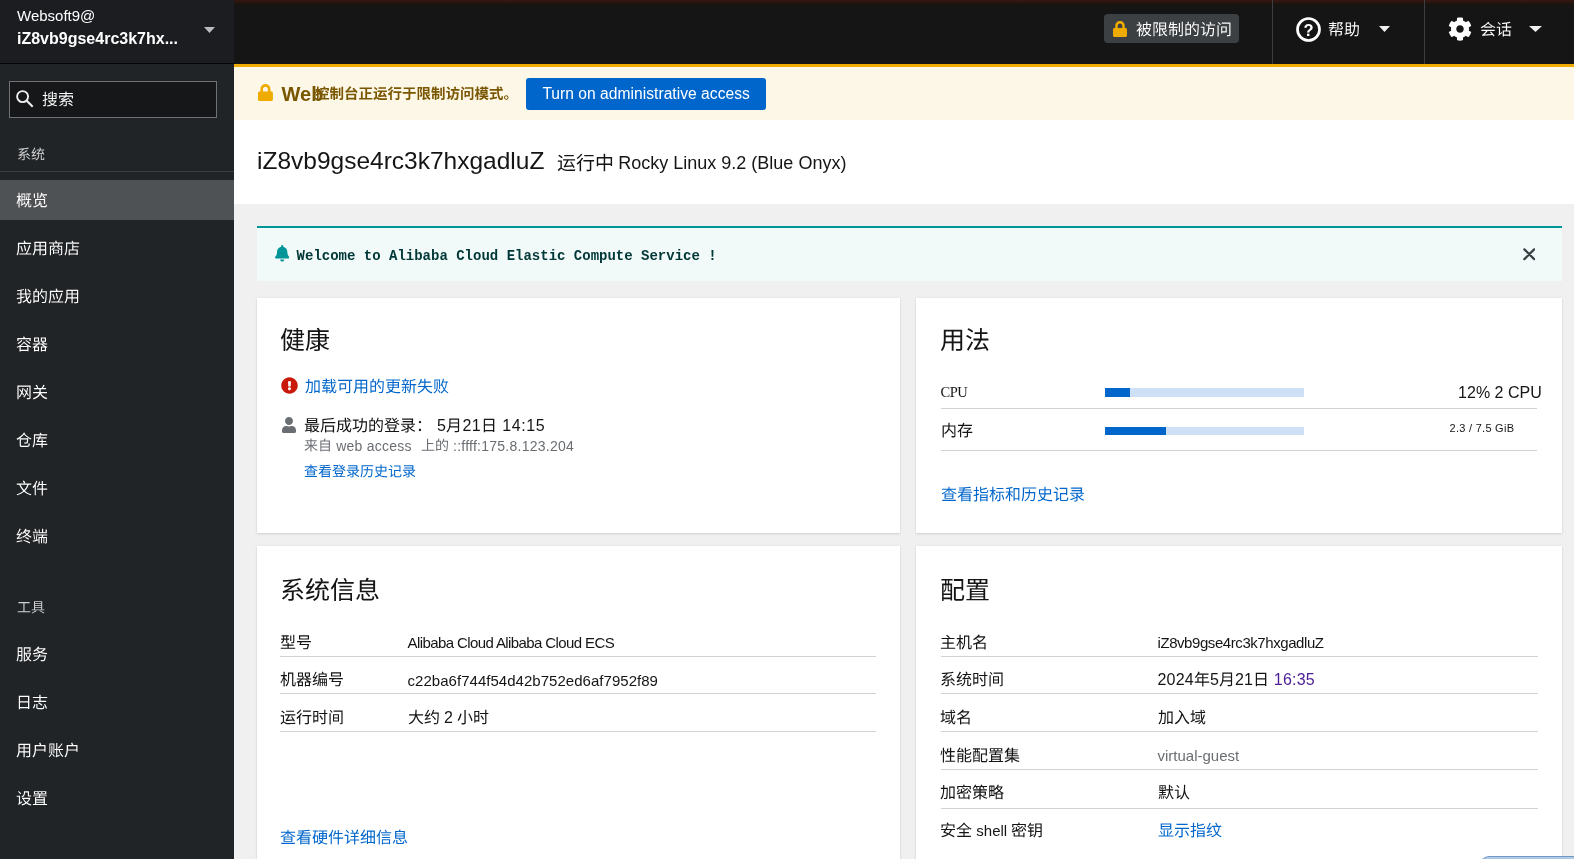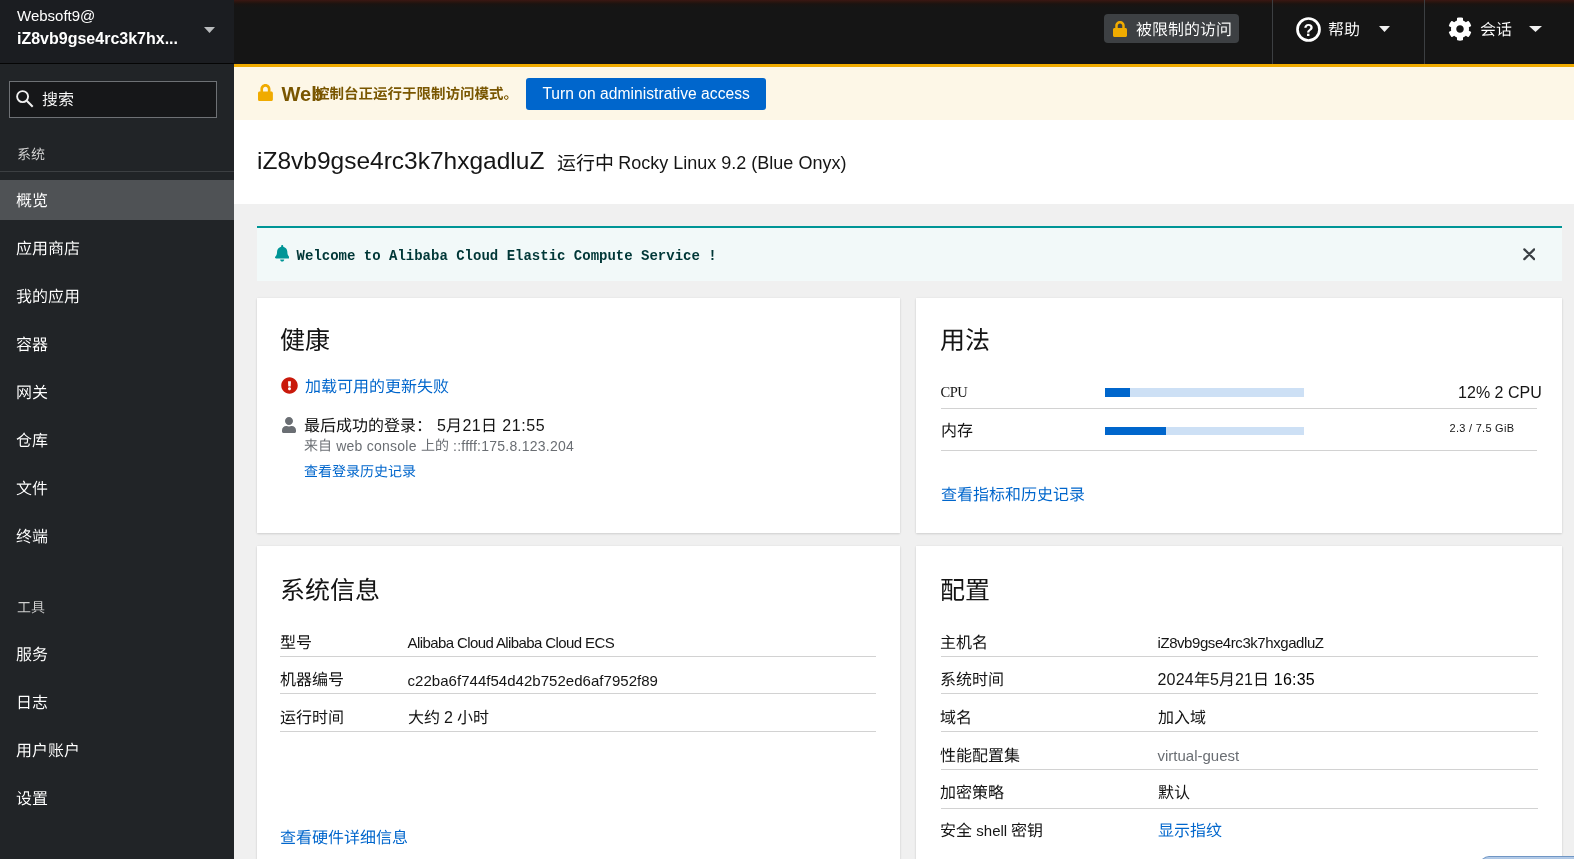--- a/index.html
+++ b/index.html
@@ -130,25 +130,25 @@
       <path d="M4 3.9H12V5.1H4ZM4 2H12V3.1H4ZM2.8 1.2V5.9H13.2V1.2ZM6.3 7.8V8.9H3.4V7.8ZM0.8 13.4 0.9 14.5 6.3 13.8V15.4H7.5V13.7L8.4 13.6V12.6L7.5 12.7V7.8H15.2V6.8H0.8V7.8H2.3V13.3ZM8.1 8.8V9.8H9.1L8.8 9.9C9.2 11.1 9.9 12.1 10.7 13C9.9 13.6 8.9 14.1 7.9 14.5C8.1 14.7 8.4 15.1 8.5 15.3C9.5 14.9 10.6 14.4 11.5 13.7C12.4 14.4 13.5 15 14.7 15.3C14.9 15 15.2 14.6 15.4 14.4C14.3 14.1 13.2 13.6 12.3 13C13.4 11.9 14.2 10.7 14.7 9.1L14 8.8L13.8 8.8ZM9.8 9.8H13.3C12.9 10.8 12.3 11.6 11.5 12.3C10.8 11.6 10.2 10.8 9.8 9.8ZM6.3 9.8V10.9H3.4V9.8ZM6.3 11.8V12.8L3.4 13.2V11.8Z M18.4 2.1V6.2C18.4 8.7 18.2 12.1 16.5 14.6C16.8 14.7 17.3 15.2 17.5 15.4C19.4 12.8 19.6 8.9 19.6 6.2H31.3V5.1H19.6V3.1C23.3 2.9 27.4 2.4 30.2 1.8L29.1 0.8C26.7 1.4 22.2 1.9 18.4 2.1ZM21 8.5V15.4H22.2V14.6H28.8V15.4H30.1V8.5ZM22.2 13.4V9.7H28.8V13.4Z M40.7 0.7C40.7 1.6 40.7 2.5 40.8 3.4H34V7.9C34 10 33.9 12.7 32.6 14.7C32.9 14.8 33.4 15.3 33.6 15.5C35.1 13.4 35.3 10.1 35.3 7.9V7.8H38.2C38.2 10.5 38.1 11.6 37.9 11.8C37.7 11.9 37.6 12 37.4 12C37.1 12 36.4 12 35.7 11.9C35.9 12.2 36 12.7 36 13C36.8 13.1 37.5 13.1 37.9 13C38.4 13 38.6 12.9 38.9 12.6C39.2 12.1 39.3 10.8 39.4 7.2C39.4 7 39.4 6.7 39.4 6.7H35.3V4.5H40.9C41.1 7.1 41.4 9.5 42 11.3C41 12.6 39.8 13.6 38.3 14.3C38.6 14.5 39 15 39.2 15.3C40.4 14.6 41.6 13.7 42.5 12.6C43.3 14.3 44.2 15.3 45.5 15.3C46.7 15.3 47.1 14.5 47.3 11.7C47 11.6 46.6 11.3 46.3 11.1C46.2 13.2 46 14 45.6 14C44.7 14 44 13.1 43.4 11.6C44.6 10 45.6 8.2 46.2 6.1L45 5.8C44.5 7.4 43.8 8.9 43 10.1C42.6 8.6 42.3 6.7 42.1 4.5H47.2V3.4H42C42 2.5 42 1.6 42 0.7ZM42.7 1.5C43.8 2 45 2.8 45.6 3.4L46.4 2.5C45.7 2 44.5 1.2 43.5 0.7Z M48.6 11.2 48.9 12.4C50.6 12 52.9 11.3 55.1 10.7L54.9 9.5L52.4 10.2V3.7H54.7V2.5H48.8V3.7H51.2V10.5C50.2 10.8 49.3 11 48.6 11.2ZM57.6 0.9C57.6 2.1 57.5 3.2 57.5 4.3H54.8V5.5H57.5C57.2 9.4 56.3 12.6 52.9 14.5C53.2 14.7 53.6 15.1 53.8 15.4C57.4 13.3 58.4 9.7 58.6 5.5H61.8C61.6 11.2 61.3 13.3 60.9 13.8C60.7 14.1 60.5 14.1 60.2 14.1C59.9 14.1 59 14.1 58 14C58.2 14.3 58.3 14.8 58.4 15.2C59.3 15.2 60.2 15.3 60.7 15.2C61.2 15.2 61.6 15 62 14.6C62.6 13.8 62.8 11.5 63 4.9C63 4.8 63 4.3 63 4.3H58.7C58.7 3.2 58.8 2.1 58.8 0.9Z M72.8 7.3C73.7 8.5 74.8 10.1 75.3 11.1L76.3 10.4C75.8 9.5 74.7 7.9 73.8 6.8ZM67.8 0.6C67.7 1.4 67.4 2.5 67.2 3.2H65.4V15H66.5V13.7H71V3.2H68.3C68.6 2.5 68.9 1.7 69.1 0.9ZM66.5 4.3H69.9V7.7H66.5ZM66.5 12.6V8.7H69.9V12.6ZM73.6 0.6C73.1 2.8 72.2 5 71.1 6.4C71.4 6.6 71.9 6.9 72.1 7.1C72.6 6.4 73.2 5.4 73.6 4.3H77.7C77.5 10.7 77.2 13.2 76.7 13.7C76.5 13.9 76.4 14 76 14C75.7 14 74.7 14 73.7 13.9C73.9 14.2 74 14.7 74.1 15C75 15.1 75.9 15.1 76.4 15.1C77 15 77.4 14.9 77.7 14.4C78.4 13.6 78.6 11.1 78.8 3.8C78.9 3.6 78.9 3.2 78.9 3.2H74C74.3 2.4 74.5 1.6 74.7 0.9Z M84.5 8.5H91.2V10.5H84.5ZM83.3 7.5V11.5H92.5V7.5ZM94.1 2.7C93.5 3.3 92.6 4 91.8 4.6C91.4 4.2 91.1 3.8 90.7 3.4C91.5 2.9 92.4 2.1 93.2 1.4L92.3 0.8C91.8 1.4 90.9 2.1 90.2 2.7C89.7 2.1 89.4 1.4 89.1 0.7L88 1C88.7 2.5 89.6 3.9 90.7 5.1H85.4C86.3 4.1 87.1 2.9 87.6 1.6L86.8 1.2L86.6 1.3H81.6V2.3H86C85.6 3.1 85 3.8 84.4 4.5C83.9 4 83 3.3 82.3 2.9L81.6 3.6C82.4 4 83.2 4.7 83.7 5.2C82.7 6.1 81.5 6.9 80.4 7.3C80.7 7.6 81 8 81.2 8.3C82.5 7.6 84 6.6 85.2 5.4V6.1H90.9V5.3C92 6.5 93.3 7.5 94.7 8.1C94.9 7.8 95.3 7.3 95.6 7.1C94.5 6.7 93.5 6 92.5 5.3C93.3 4.7 94.2 4 95 3.3ZM90.4 11.6C90.2 12.3 89.7 13.3 89.3 14H85.5L86.5 13.6C86.4 13.1 86 12.2 85.6 11.6L84.5 12C84.8 12.6 85.2 13.4 85.4 14H81V15H95.1V14H90.5C90.8 13.3 91.2 12.6 91.6 11.9Z M98.1 9C99.2 9.6 100.4 10.5 101.1 11.1L101.9 10.3C101.3 9.7 100 8.8 99 8.3ZM98.1 1.6V2.7H107.8L107.8 4.1H98.6V5.2H107.7L107.6 6.7H97.1V7.8H103.4V10.7C101.1 11.7 98.6 12.6 97.1 13.2L97.7 14.3C99.3 13.6 101.4 12.7 103.4 11.9V14.1C103.4 14.3 103.3 14.4 103 14.4C102.8 14.4 101.9 14.4 100.9 14.4C101.1 14.7 101.3 15.1 101.4 15.4C102.6 15.4 103.4 15.4 103.9 15.2C104.4 15.1 104.6 14.8 104.6 14.1V10.3C106 12.4 108 14 110.5 14.7C110.6 14.4 111 14 111.2 13.7C109.5 13.2 108 12.4 106.8 11.3C107.8 10.6 109 9.7 110 8.9L109 8.2C108.2 8.9 107.1 9.8 106.1 10.5C105.5 9.8 105 9.1 104.6 8.3V7.8H111V6.7H108.9C109 5.1 109.1 3.1 109.2 1.6L108.2 1.5L108 1.6Z M116 6.3C116.6 6.3 117.2 5.9 117.2 5.1C117.2 4.4 116.6 3.9 116 3.9C115.4 3.9 114.8 4.4 114.8 5.1C114.8 5.9 115.4 6.3 116 6.3ZM116 14.2C116.6 14.2 117.2 13.7 117.2 13C117.2 12.2 116.6 11.8 116 11.8C115.4 11.8 114.8 12.2 114.8 13C114.8 13.7 115.4 14.2 116 14.2Z" fill="#151515"></path>
     </svg></div>
 <div style="position:absolute;left:432.0px;top:417.8px;font-family:'Liberation Sans',sans-serif;font-size:16px;font-weight:normal;color:#151515;line-height:1;white-space:pre;letter-spacing:0.55px;"> 5</div>
 <div style="position:absolute;left:446.4px;top:417.2px;line-height:0"><svg class="cj" width="16.0" height="14.1" viewBox="0 0 16.0 14.1" style="overflow:visible">
       <path d="M3.3 1.5V6.4C3.3 9 3.1 12.3 0.5 14.5C0.7 14.7 1.2 15.1 1.4 15.4C2.9 14 3.7 12.2 4.1 10.4H11.9V13.6C11.9 13.9 11.8 14.1 11.4 14.1C11 14.1 9.7 14.1 8.4 14.1C8.6 14.4 8.8 14.9 8.9 15.3C10.6 15.3 11.7 15.3 12.3 15.1C12.9 14.9 13.1 14.5 13.1 13.6V1.5ZM4.5 2.7H11.9V5.4H4.5ZM4.5 6.5H11.9V9.2H4.4C4.5 8.3 4.5 7.3 4.5 6.5Z" fill="#151515"></path>
     </svg></div>
 <div style="position:absolute;left:462.4px;top:417.8px;font-family:'Liberation Sans',sans-serif;font-size:16px;font-weight:normal;color:#151515;line-height:1;white-space:pre;letter-spacing:0.55px;">21</div>
 <div style="position:absolute;left:481.3px;top:417.2px;line-height:0"><svg class="cj" width="16.0" height="14.1" viewBox="0 0 16.0 14.1" style="overflow:visible">
       <path d="M4 8.5H12V13H4ZM4 7.3V2.9H12V7.3ZM2.8 1.7V15.2H4V14.2H12V15.1H13.3V1.7Z" fill="#151515"></path>
     </svg></div>
-<div style="position:absolute;left:497.3px;top:417.8px;font-family:'Liberation Sans',sans-serif;font-size:16px;font-weight:normal;color:#151515;line-height:1;white-space:pre;letter-spacing:0.55px;"> 21:55</div>
+<div style="position:absolute;left:497.3px;top:417.8px;font-family:'Liberation Sans',sans-serif;font-size:16px;font-weight:normal;color:#151515;line-height:1;white-space:pre;letter-spacing:0.55px;"> 14:15</div>
 <div style="position:absolute;left:304px;top:438.3px;line-height:0"><svg class="cj" width="28.0" height="12.3" viewBox="0 0 28.0 12.3" style="overflow:visible">
       <path d="M10.6 3.5C10.3 4.3 9.7 5.6 9.2 6.3L10.1 6.6C10.6 5.9 11.2 4.8 11.7 3.8ZM2.6 3.9C3.1 4.7 3.7 5.9 3.9 6.6L4.9 6.2C4.7 5.5 4.1 4.4 3.5 3.6ZM6.4 0.5V2.2H1.5V3.2H6.4V6.8H0.8V7.8H5.7C4.4 9.5 2.4 11.1 0.5 11.9C0.7 12.1 1.1 12.6 1.2 12.8C3.1 11.9 5.1 10.2 6.4 8.4V13.4H7.5V8.3C8.9 10.2 10.9 11.9 12.8 12.8C13 12.6 13.3 12.2 13.6 12C11.6 11.1 9.6 9.5 8.3 7.8H13.2V6.8H7.5V3.2H12.6V2.2H7.5V0.5Z M17.3 6.5H24.8V8.6H17.3ZM17.3 5.6V3.5H24.8V5.6ZM17.3 9.6H24.8V11.7H17.3ZM20.4 0.5C20.3 1.1 20 1.8 19.8 2.5H16.3V13.4H17.3V12.7H24.8V13.4H25.9V2.5H20.9C21.1 1.9 21.4 1.3 21.6 0.7Z" fill="#6a6e73"></path>
     </svg></div>
-<div style="position:absolute;left:332.0px;top:438.7px;font-family:'Liberation Sans',sans-serif;font-size:14px;font-weight:normal;color:#6a6e73;line-height:1;white-space:pre;letter-spacing:0.25px;"> web console </div>
+<div style="position:absolute;left:332.0px;top:438.7px;font-family:'Liberation Sans',sans-serif;font-size:14px;font-weight:normal;color:#6a6e73;line-height:1;white-space:pre;letter-spacing:0.25px;"> web access </div>
 <div style="position:absolute;left:420.9px;top:438.3px;line-height:0"><svg class="cj" width="28.0" height="12.3" viewBox="0 0 28.0 12.3" style="overflow:visible">
       <path d="M6 0.8V11.7H0.7V12.7H13.3V11.7H7.1V6.1H12.3V5.1H7.1V0.8Z M21.7 6.4C22.5 7.4 23.5 8.8 23.9 9.7L24.8 9.1C24.3 8.3 23.3 6.9 22.5 5.9ZM17.4 0.5C17.2 1.2 17 2.1 16.8 2.8H15.2V13.1H16.2V12H20.1V2.8H17.8C18 2.2 18.3 1.4 18.5 0.7ZM16.2 3.7H19.1V6.7H16.2ZM16.2 11V7.6H19.1V11ZM22.4 0.5C21.9 2.4 21.2 4.3 20.2 5.6C20.5 5.7 20.9 6 21.1 6.2C21.6 5.5 22 4.7 22.4 3.7H26C25.8 9.3 25.6 11.5 25.1 12C25 12.2 24.8 12.2 24.5 12.2C24.2 12.2 23.4 12.2 22.5 12.1C22.7 12.4 22.8 12.8 22.8 13.1C23.6 13.2 24.4 13.2 24.9 13.2C25.4 13.1 25.7 13 26 12.6C26.6 11.9 26.8 9.7 27 3.3C27 3.1 27 2.8 27 2.8H22.8C23 2.1 23.2 1.4 23.4 0.7Z" fill="#6a6e73"></path>
     </svg></div>
 <div style="position:absolute;left:448.9px;top:438.7px;font-family:'Liberation Sans',sans-serif;font-size:14px;font-weight:normal;color:#6a6e73;line-height:1;white-space:pre;letter-spacing:0.25px;text-align:center;"> ::ffff:175.8.123.204</div>
 <div style="position:absolute;left:304px;top:464.0px;line-height:0"><svg class="cj" width="112.0" height="12.3" viewBox="0 0 112.0 12.3" style="overflow:visible">
       <path d="M4.1 9.2H9.8V10.4H4.1ZM4.1 7.4H9.8V8.5H4.1ZM3.1 6.6V11.2H10.9V6.6ZM1 12V13H13V12ZM6.4 0.5V2.3H0.8V3.2H5.3C4.1 4.6 2.2 5.8 0.5 6.4C0.7 6.6 1 7 1.2 7.2C3.1 6.4 5.2 5 6.4 3.3V6.2H7.5V3.3C8.8 4.9 10.9 6.4 12.8 7.1C13 6.8 13.3 6.4 13.5 6.2C11.7 5.7 9.8 4.5 8.6 3.2H13.2V2.3H7.5V0.5Z M18.6 9.3H24.8V10.3H18.6ZM18.6 8.6V7.6H24.8V8.6ZM18.6 11H24.8V12H18.6ZM25.6 0.7C23.3 1.1 19.1 1.3 15.7 1.3C15.8 1.6 15.8 1.9 15.9 2.2C17.1 2.2 18.4 2.1 19.7 2.1C19.6 2.4 19.5 2.7 19.4 3H15.8V3.9H19.1C19 4.2 18.8 4.6 18.6 4.9H14.8V5.8H18.1C17.3 7.3 16.1 8.6 14.5 9.5C14.7 9.7 15 10.1 15.1 10.3C16.1 9.7 16.9 9 17.6 8.2V13.4H18.6V12.9H24.8V13.4H25.8V6.8H18.8C19 6.4 19.2 6.1 19.3 5.8H27.2V4.9H19.8C19.9 4.6 20.1 4.2 20.2 3.9H26.4V3H20.6L20.9 2C22.9 1.9 24.8 1.7 26.2 1.4Z M32 7.4H37.8V9.1H32ZM30.9 6.5V10H38.9V6.5ZM40.3 2.3C39.8 2.8 39 3.5 38.3 4C38 3.7 37.7 3.3 37.4 2.9C38.1 2.5 38.9 1.8 39.5 1.2L38.7 0.7C38.3 1.2 37.6 1.8 36.9 2.3C36.5 1.8 36.2 1.2 35.9 0.6L35 0.9C35.6 2.2 36.4 3.4 37.4 4.4H32.7C33.5 3.6 34.2 2.5 34.6 1.4L34 1L33.8 1.1H29.4V2H33.3C32.9 2.7 32.4 3.3 31.9 3.9C31.4 3.4 30.6 2.9 30 2.5L29.4 3.1C30.1 3.5 30.8 4.1 31.2 4.5C30.3 5.3 29.3 6 28.4 6.4C28.6 6.6 28.9 7 29 7.2C30.2 6.6 31.5 5.8 32.5 4.7V5.3H37.5V4.6C38.5 5.7 39.7 6.5 40.9 7.1C41.1 6.8 41.4 6.4 41.6 6.2C40.7 5.8 39.8 5.2 39 4.6C39.7 4.1 40.5 3.5 41.1 2.9ZM37.1 10.1C36.9 10.7 36.5 11.6 36.1 12.2H32.8L33.7 11.9C33.6 11.4 33.2 10.6 32.9 10.1L31.9 10.4C32.2 11 32.6 11.7 32.7 12.2H28.8V13.1H41.2V12.2H37.2C37.5 11.6 37.8 11 38.1 10.4Z M43.9 7.9C44.8 8.4 45.9 9.2 46.4 9.7L47.2 9C46.6 8.4 45.5 7.7 44.6 7.2ZM43.9 1.3V2.3H52.4L52.3 3.6H44.3V4.5H52.2L52.2 5.8H42.9V6.8H48.5V9.3C46.4 10.2 44.3 11 43 11.5L43.5 12.5C44.9 11.9 46.7 11.1 48.5 10.3V12.3C48.5 12.5 48.4 12.5 48.2 12.5C47.9 12.6 47.2 12.6 46.3 12.5C46.5 12.8 46.6 13.2 46.7 13.4C47.8 13.4 48.5 13.4 48.9 13.3C49.4 13.1 49.5 12.9 49.5 12.3V9C50.7 10.8 52.5 12.2 54.7 12.9C54.8 12.6 55.1 12.2 55.3 12C53.8 11.5 52.5 10.8 51.5 9.8C52.3 9.3 53.4 8.5 54.2 7.8L53.3 7.1C52.7 7.8 51.7 8.6 50.8 9.2C50.3 8.6 49.9 7.9 49.5 7.2V6.8H55.2V5.8H53.3C53.4 4.4 53.5 2.7 53.5 1.3L52.7 1.3L52.5 1.3Z M57.6 1.2V5.7C57.6 7.8 57.5 10.7 56.5 12.8C56.7 12.9 57.2 13.2 57.4 13.4C58.5 11.2 58.7 7.9 58.7 5.7V2.2H69.3V1.2ZM62.9 3C62.9 3.8 62.9 4.5 62.8 5.3H59.6V6.3H62.7C62.5 9 61.7 11.3 59 12.6C59.2 12.8 59.5 13.1 59.7 13.4C62.6 11.9 63.5 9.3 63.8 6.3H67.5C67.3 10.1 67 11.6 66.6 12C66.5 12.2 66.3 12.2 66 12.2C65.7 12.2 64.8 12.2 64 12.1C64.1 12.4 64.3 12.8 64.3 13.2C65.2 13.2 66 13.2 66.4 13.2C66.9 13.1 67.2 13 67.5 12.7C68.1 12.1 68.3 10.4 68.5 5.8C68.5 5.6 68.5 5.3 68.5 5.3H63.9C64 4.5 64 3.8 64 3Z M72.7 3.8H76.5V6.4H72.7ZM77.6 3.8H81.3V6.4H77.6ZM73.3 7.9 72.4 8.2C72.9 9.4 73.6 10.3 74.5 11C73.6 11.6 72.4 12.1 70.6 12.5C70.8 12.7 71.1 13.2 71.2 13.4C73.1 13 74.5 12.4 75.4 11.7C77.3 12.8 79.8 13.2 83 13.4C83.1 13 83.3 12.6 83.5 12.3C80.3 12.2 78 11.9 76.2 10.9C77.2 9.9 77.4 8.7 77.5 7.4H82.4V2.8H77.6V0.6H76.5V2.8H71.7V7.4H76.5C76.4 8.5 76.1 9.5 75.3 10.4C74.5 9.7 73.8 8.9 73.3 7.9Z M85.7 1.5C86.5 2.2 87.5 3.2 87.9 3.8L88.7 3C88.2 2.5 87.2 1.5 86.5 0.9ZM86.8 13.2V13.1C87 12.9 87.4 12.6 89.7 10.9C89.6 10.7 89.4 10.3 89.4 10L87.9 11V4.9H84.6V6H86.9V11C86.9 11.7 86.5 12.2 86.2 12.4C86.4 12.5 86.7 12.9 86.8 13.2ZM89.9 1.5V2.6H95.4V6.1H90.1V11.5C90.1 12.9 90.6 13.2 92.2 13.2C92.6 13.2 95.1 13.2 95.4 13.2C97 13.2 97.3 12.6 97.5 10.3C97.2 10.2 96.7 10 96.4 9.9C96.4 11.8 96.2 12.2 95.4 12.2C94.8 12.2 92.7 12.2 92.3 12.2C91.4 12.2 91.2 12.1 91.2 11.5V7.1H95.4V7.8H96.5V1.5Z M99.9 7.9C100.8 8.4 101.9 9.2 102.4 9.7L103.2 9C102.6 8.4 101.5 7.7 100.6 7.2ZM99.9 1.3V2.3H108.4L108.3 3.6H100.3V4.5H108.2L108.2 5.8H98.9V6.8H104.5V9.3C102.4 10.2 100.3 11 99 11.5L99.5 12.5C100.9 11.9 102.7 11.1 104.5 10.3V12.3C104.5 12.5 104.4 12.5 104.2 12.5C103.9 12.6 103.2 12.6 102.3 12.5C102.5 12.8 102.6 13.2 102.7 13.4C103.8 13.4 104.5 13.4 104.9 13.3C105.4 13.1 105.5 12.9 105.5 12.3V9C106.7 10.8 108.5 12.2 110.7 12.9C110.8 12.6 111.1 12.2 111.3 12C109.8 11.5 108.5 10.8 107.5 9.8C108.3 9.3 109.4 8.5 110.2 7.8L109.3 7.1C108.7 7.8 107.7 8.6 106.8 9.2C106.3 8.6 105.9 7.9 105.5 7.2V6.8H111.2V5.8H109.3C109.4 4.4 109.5 2.7 109.5 1.3L108.7 1.3L108.5 1.3Z" fill="#0066cc"></path>
     </svg></div>
 <div class="card" style="left:916px;top:298px;width:646px;height:235px"></div>
 <div style="position:absolute;left:940px;top:326.7px;line-height:0"><svg class="cj" width="50.0" height="22.0" viewBox="0 0 50.0 22.0" style="overflow:visible">
       <path d="M3.8 2.8V11.8C3.8 15.3 3.6 19.8 0.8 22.9C1.2 23.1 2 23.8 2.2 24.1C4.2 22 5 19.1 5.4 16.3H11.7V23.8H13.6V16.3H20.3V21.4C20.3 21.9 20.2 22.1 19.7 22.1C19.2 22.1 17.5 22.1 15.7 22.1C16 22.6 16.3 23.4 16.4 23.9C18.7 23.9 20.2 23.9 21 23.6C21.9 23.2 22.2 22.7 22.2 21.4V2.8ZM5.7 4.6H11.7V8.6H5.7ZM20.3 4.6V8.6H13.6V4.6ZM5.7 10.3H11.7V14.6H5.6C5.7 13.6 5.7 12.7 5.7 11.8ZM20.3 10.3V14.6H13.6V10.3Z M27.4 2.6C29.1 3.4 31.1 4.6 32.1 5.4L33.2 3.9C32.1 3.1 30.1 1.9 28.4 1.3ZM26.1 9.4C27.7 10.1 29.7 11.3 30.7 12.1L31.7 10.6C30.7 9.8 28.6 8.7 27.1 8ZM26.9 22.4 28.5 23.7C29.9 21.4 31.7 18.2 33 15.6L31.6 14.3C30.2 17.2 28.2 20.5 26.9 22.4ZM34.6 23.1C35.3 22.8 36.4 22.6 45.7 21.5C46.2 22.4 46.6 23.3 46.9 24L48.5 23.1C47.8 21.2 45.9 18.2 44.1 16L42.6 16.7C43.4 17.7 44.1 18.8 44.8 19.9L36.9 20.8C38.5 18.7 40 16.1 41.3 13.4H48.4V11.6H41.8V7.1H47.4V5.3H41.8V1H40V5.3H34.6V7.1H40V11.6H33.5V13.4H39.1C37.8 16.2 36.1 18.9 35.6 19.6C35 20.6 34.5 21.1 34 21.2C34.2 21.8 34.5 22.7 34.6 23.1Z" fill="#151515"></path>
@@ -212,21 +212,21 @@
       <path d="M0.8 10.5V11.7H8.2V15.4H9.4V11.7H15.3V10.5H9.4V7.3H14.1V6.2H9.4V3.7H14.5V2.6H4.9C5.2 2.1 5.4 1.5 5.6 0.9L4.4 0.6C3.7 2.8 2.3 4.9 0.8 6.2C1.1 6.3 1.6 6.7 1.8 6.9C2.7 6.1 3.6 5 4.3 3.7H8.2V6.2H3.4V10.5ZM4.6 10.5V7.3H8.2V10.5Z" fill="#151515"></path>
     </svg></div>
 <div style="position:absolute;left:1209.9px;top:671.9px;font-family:'Liberation Sans',sans-serif;font-size:16px;font-weight:normal;color:#151515;line-height:1;white-space:pre;letter-spacing:0.2px;">5</div>
 <div style="position:absolute;left:1219.0px;top:671.3px;line-height:0"><svg class="cj" width="16.0" height="14.1" viewBox="0 0 16.0 14.1" style="overflow:visible">
       <path d="M3.3 1.5V6.4C3.3 9 3.1 12.3 0.5 14.5C0.7 14.7 1.2 15.1 1.4 15.4C2.9 14 3.7 12.2 4.1 10.4H11.9V13.6C11.9 13.9 11.8 14.1 11.4 14.1C11 14.1 9.7 14.1 8.4 14.1C8.6 14.4 8.8 14.9 8.9 15.3C10.6 15.3 11.7 15.3 12.3 15.1C12.9 14.9 13.1 14.5 13.1 13.6V1.5ZM4.5 2.7H11.9V5.4H4.5ZM4.5 6.5H11.9V9.2H4.4C4.5 8.3 4.5 7.3 4.5 6.5Z" fill="#151515"></path>
     </svg></div>
 <div style="position:absolute;left:1235.0px;top:671.9px;font-family:'Liberation Sans',sans-serif;font-size:16px;font-weight:normal;color:#151515;line-height:1;white-space:pre;letter-spacing:0.2px;">21</div>
 <div style="position:absolute;left:1253.2px;top:671.3px;line-height:0"><svg class="cj" width="16.0" height="14.1" viewBox="0 0 16.0 14.1" style="overflow:visible">
       <path d="M4 8.5H12V13H4ZM4 7.3V2.9H12V7.3ZM2.8 1.7V15.2H4V14.2H12V15.1H13.3V1.7Z" fill="#151515"></path>
     </svg></div>
-<div style="position:absolute;left:1269.2px;top:671.9px;font-family:'Liberation Sans',sans-serif;font-size:16px;font-weight:normal;color:#000000;line-height:1;white-space:pre;letter-spacing:0.2px;"> 16:35</div>
+<div style="position:absolute;left:1269.2px;top:671.9px;font-family:'Liberation Sans',sans-serif;font-size:16px;font-weight:normal;color:#4c1d95;line-height:1;white-space:pre;letter-spacing:0.2px;"> 16:35</div>
 <div style="position:absolute;left:940.2px;top:708.9px;line-height:0"><svg class="cj" width="32.0" height="14.1" viewBox="0 0 32.0 14.1" style="overflow:visible">
       <path d="M4.7 12.5 5 13.6C6.5 13.2 8.6 12.6 10.5 12L10.4 11C8.3 11.6 6.1 12.1 4.7 12.5ZM6.6 6.6H8.7V9.3H6.6ZM5.7 5.6V10.3H9.7V5.6ZM0.6 12 1 13.2C2.3 12.6 3.9 11.8 5.3 11L5 10L3.5 10.7V5.7H5V4.6H3.5V0.9H2.4V4.6H0.7V5.7H2.4V11.2C1.7 11.5 1.1 11.8 0.6 12ZM13.8 5.6C13.4 7.2 12.9 8.5 12.3 9.8C12 8.2 11.9 6.3 11.8 4.1H15.2V3H14.3L15 2.3C14.6 1.9 13.8 1.2 13.1 0.7L12.4 1.3C13.1 1.8 13.9 2.5 14.3 3H11.8L11.7 0.7H10.6L10.6 3H5.2V4.1H10.7C10.8 6.9 11 9.3 11.4 11.3C10.5 12.5 9.4 13.6 8.1 14.5C8.3 14.6 8.8 15 8.9 15.2C10 14.5 10.9 13.6 11.7 12.6C12.2 14.3 12.9 15.4 13.8 15.4C14.8 15.4 15.2 14.7 15.4 12.5C15.1 12.4 14.8 12.2 14.5 11.9C14.4 13.6 14.3 14.2 14 14.2C13.4 14.2 12.9 13.2 12.5 11.4C13.6 9.8 14.3 8 14.9 5.9Z M20.2 5.6C21 6.2 22 7 22.7 7.6C20.8 8.6 18.7 9.3 16.8 9.7C17 10 17.3 10.5 17.4 10.8C18.3 10.6 19.2 10.4 20 10.1V15.4H21.2V14.5H28.4V15.4H29.6V8.7H23.2C25.9 7.2 28.2 5.3 29.5 2.7L28.7 2.2L28.5 2.3H22.8C23.2 1.8 23.6 1.3 23.9 0.9L22.5 0.6C21.6 2.1 19.7 3.9 17.1 5.2C17.4 5.4 17.8 5.8 18 6.1C19.5 5.3 20.7 4.4 21.8 3.4H27.7C26.8 4.8 25.4 6 23.8 7C23 6.3 22 5.5 21.1 4.9ZM28.4 13.4H21.2V9.8H28.4Z" fill="#151515"></path>
     </svg></div>
 <div style="position:absolute;left:1157.5px;top:708.9px;line-height:0"><svg class="cj" width="48.0" height="14.1" viewBox="0 0 48.0 14.1" style="overflow:visible">
       <path d="M9.2 2.6V15.1H10.3V14H13.4V15H14.6V2.6ZM10.3 12.8V3.8H13.4V12.8ZM3.1 0.9 3.1 3.7H0.8V4.9H3.1C3 8.9 2.5 12.5 0.4 14.6C0.8 14.8 1.2 15.1 1.4 15.4C3.5 13 4.1 9.2 4.2 4.9H6.7C6.5 11 6.4 13.2 6.1 13.7C5.9 13.9 5.8 14 5.5 13.9C5.2 13.9 4.5 13.9 3.8 13.9C4 14.2 4.1 14.7 4.1 15.1C4.9 15.1 5.6 15.1 6 15.1C6.5 15 6.8 14.9 7.1 14.5C7.6 13.8 7.7 11.4 7.8 4.3C7.8 4.1 7.8 3.7 7.8 3.7H4.3L4.3 0.9Z M20.7 2C21.8 2.8 22.6 3.7 23.3 4.6C22.3 9.2 20.3 12.5 16.7 14.3C17 14.5 17.5 15 17.8 15.3C21 13.4 23.1 10.4 24.3 6.2C26 9.5 27.2 13.2 30.8 15.2C30.9 14.8 31.2 14.2 31.4 13.9C26.1 10.7 26.6 4.7 21.5 1Z M36.7 12.5 37 13.6C38.5 13.2 40.6 12.6 42.5 12L42.4 11C40.3 11.6 38.1 12.1 36.7 12.5ZM38.6 6.6H40.7V9.3H38.6ZM37.7 5.6V10.3H41.7V5.6ZM32.6 12 33 13.2C34.3 12.6 35.9 11.8 37.3 11L37 10L35.5 10.7V5.7H37V4.6H35.5V0.9H34.4V4.6H32.7V5.7H34.4V11.2C33.7 11.5 33.1 11.8 32.6 12ZM45.8 5.6C45.4 7.2 44.9 8.5 44.3 9.8C44 8.2 43.9 6.3 43.8 4.1H47.2V3H46.3L47 2.3C46.6 1.9 45.8 1.2 45.1 0.7L44.4 1.3C45.1 1.8 45.9 2.5 46.3 3H43.8L43.7 0.7H42.6L42.6 3H37.2V4.1H42.7C42.8 6.9 43 9.3 43.4 11.3C42.5 12.5 41.4 13.6 40.1 14.5C40.3 14.6 40.8 15 40.9 15.2C42 14.5 42.9 13.6 43.7 12.6C44.2 14.3 44.9 15.4 45.8 15.4C46.8 15.4 47.2 14.7 47.4 12.5C47.1 12.4 46.8 12.2 46.5 11.9C46.4 13.6 46.3 14.2 46 14.2C45.4 14.2 44.9 13.2 44.5 11.4C45.6 9.8 46.3 8 46.9 5.9Z" fill="#151515"></path>
     </svg></div>
 <div style="position:absolute;left:940.2px;top:746.5px;line-height:0"><svg class="cj" width="80.0" height="14.1" viewBox="0 0 80.0 14.1" style="overflow:visible">
       <path d="M2.8 0.7V15.4H4V0.7ZM1.3 3.7C1.2 5 0.9 6.8 0.4 7.8L1.4 8.1C1.8 7 2.1 5.1 2.2 3.8ZM4.1 3.6C4.5 4.5 5 5.7 5.2 6.4L6.1 5.9C5.9 5.2 5.4 4.1 4.9 3.2ZM5.3 13.7V14.8H15.2V13.7H11.2V9.7H14.4V8.5H11.2V5.2H14.8V4.1H11.2V0.7H9.9V4.1H8C8.2 3.3 8.4 2.4 8.5 1.6L7.3 1.4C7 3.6 6.3 5.7 5.4 7.1C5.7 7.3 6.2 7.5 6.5 7.7C6.9 7 7.3 6.2 7.6 5.2H9.9V8.5H6.5V9.7H9.9V13.7Z M22.1 7.4V8.8H18.7V7.4ZM17.6 6.4V15.4H18.7V12.1H22.1V14C22.1 14.2 22.1 14.2 21.9 14.2C21.6 14.3 21 14.3 20.2 14.2C20.4 14.5 20.5 15 20.6 15.3C21.6 15.3 22.3 15.3 22.8 15.1C23.2 14.9 23.3 14.6 23.3 14V6.4ZM18.7 9.7H22.1V11.2H18.7ZM29.7 1.9C28.8 2.3 27.4 2.9 26 3.4V0.7H24.8V6C24.8 7.3 25.2 7.7 26.8 7.7C27.1 7.7 29.2 7.7 29.5 7.7C30.8 7.7 31.1 7.2 31.3 5.2C30.9 5.1 30.4 4.9 30.2 4.7C30.1 6.3 30 6.6 29.4 6.6C28.9 6.6 27.2 6.6 26.8 6.6C26.1 6.6 26 6.5 26 6V4.4C27.6 3.9 29.3 3.3 30.5 2.8ZM29.9 9C29 9.6 27.5 10.2 26 10.7V8.1H24.8V13.5C24.8 14.9 25.2 15.2 26.8 15.2C27.1 15.2 29.2 15.2 29.6 15.2C30.9 15.2 31.3 14.7 31.4 12.5C31.1 12.4 30.6 12.2 30.3 12.1C30.3 13.9 30.1 14.2 29.5 14.2C29 14.2 27.2 14.2 26.9 14.2C26.1 14.2 26 14.1 26 13.6V11.7C27.6 11.2 29.5 10.6 30.7 9.9ZM17.3 5.3C17.7 5.1 18.2 5 22.6 4.7C22.8 5 22.9 5.3 23 5.6L24 5.1C23.7 4.1 22.8 2.7 22 1.6L21 2C21.4 2.5 21.8 3.2 22.1 3.8L18.6 4C19.3 3.2 20 2.1 20.6 1L19.3 0.6C18.8 1.9 18 3.1 17.7 3.5C17.4 3.8 17.2 4.1 16.9 4.1C17.1 4.4 17.3 5 17.3 5.3Z M40.9 1.4V2.5H45.7V6.4H40.9V13.4C40.9 14.8 41.4 15.2 42.8 15.2C43.2 15.2 45.2 15.2 45.5 15.2C47 15.2 47.3 14.5 47.5 11.9C47.2 11.8 46.7 11.6 46.4 11.4C46.3 13.7 46.2 14.1 45.5 14.1C45 14.1 43.3 14.1 43 14.1C42.2 14.1 42.1 14 42.1 13.4V7.6H45.7V8.7H46.9V1.4ZM34.3 11.6H38.7V13.2H34.3ZM34.3 10.7V5.3H35.4V6.5C35.4 7.4 35.2 8.4 34.3 9.2C34.4 9.3 34.7 9.6 34.8 9.7C35.8 8.8 36 7.5 36 6.5V5.3H36.9V8.3C36.9 9 37.1 9.2 37.8 9.2C37.9 9.2 38.4 9.2 38.6 9.2H38.7V10.7ZM32.9 1.3V2.4H35.2V4.2H33.3V15.3H34.3V14.2H38.7V15.1H39.7V4.2H37.9V2.4H40.1V1.3ZM36.1 4.2V2.4H37V4.2ZM37.6 5.3H38.7V8.5L38.7 8.5C38.6 8.5 38.6 8.5 38.4 8.5C38.3 8.5 37.9 8.5 37.8 8.5C37.6 8.5 37.6 8.5 37.6 8.3Z M58.4 2.1H61.1V3.6H58.4ZM54.7 2.1H57.3V3.6H54.7ZM51 2.1H53.6V3.6H51ZM51 7.3V14H48.9V14.9H63.1V14H60.9V7.3H55.9L56.1 6.3H62.8V5.4H56.3L56.5 4.5H62.3V1.3H49.9V4.5H55.3L55.1 5.4H49.1V6.3H55L54.8 7.3ZM52.2 14V13H59.7V14ZM52.2 9.7H59.7V10.6H52.2ZM52.2 9V8.1H59.7V9ZM52.2 11.3H59.7V12.3H52.2Z M71.4 9.4V10.5H64.9V11.5H70.3C68.8 12.7 66.4 13.7 64.5 14.2C64.7 14.5 65.1 14.9 65.3 15.2C67.3 14.6 69.7 13.3 71.4 11.9V15.4H72.6V11.9C74.2 13.3 76.6 14.5 78.7 15.1C78.9 14.8 79.2 14.3 79.5 14.1C77.5 13.6 75.2 12.6 73.7 11.5H79.2V10.5H72.6V9.4ZM71.8 5.3V6.3H68V5.3ZM71.5 0.9C71.7 1.3 72 1.9 72.2 2.4H68.6C68.9 1.9 69.2 1.3 69.5 0.9L68.2 0.6C67.5 2 66.2 3.8 64.5 5.2C64.8 5.3 65.2 5.7 65.4 5.9C65.9 5.5 66.3 5.1 66.8 4.6V9.8H68V9.3H78.7V8.3H73V7.2H77.6V6.3H73V5.3H77.5V4.4H73V3.3H78.2V2.4H73.5C73.2 1.8 72.9 1.1 72.5 0.6ZM71.8 4.4H68V3.3H71.8ZM71.8 7.2V8.3H68V7.2Z" fill="#151515"></path>
     </svg></div>
 <div style="position:absolute;left:1157.5px;top:747.9px;font-family:'Liberation Sans',sans-serif;font-size:15px;font-weight:normal;color:#6a6e73;line-height:1;white-space:pre;">virtual-guest</div>

